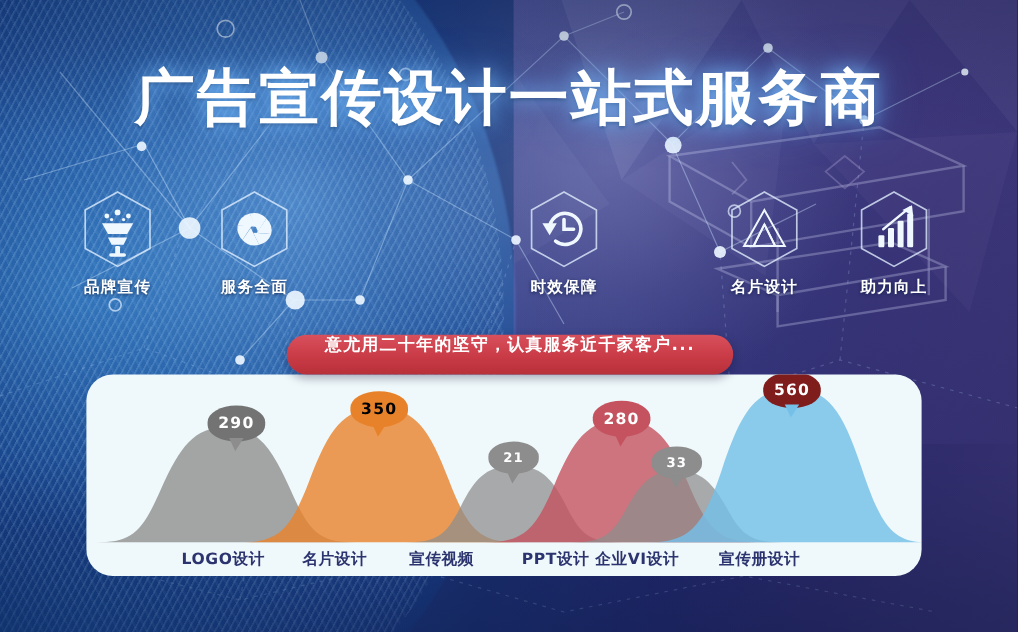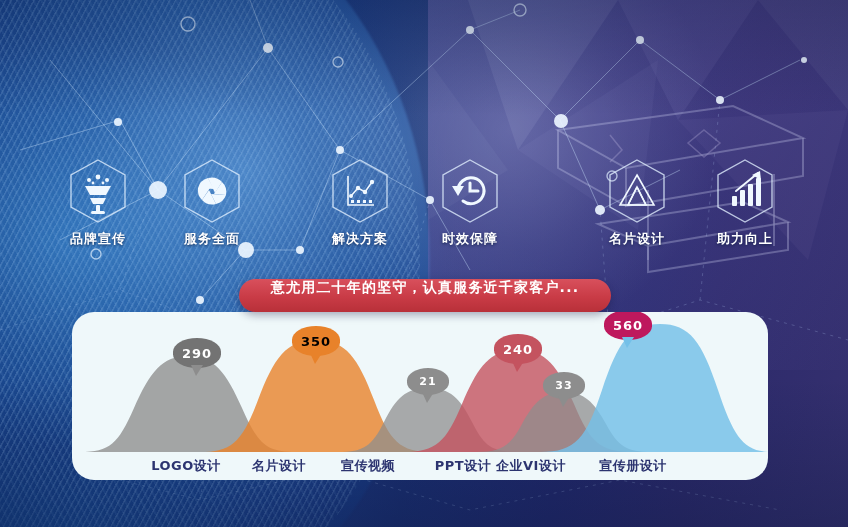--- a/index.html
+++ b/index.html
@@ -218,20 +218,21 @@
       <circle cx="188" cy="24" r="7"></circle>
       <circle cx="338" cy="62" r="5"></circle>
       <circle cx="520" cy="10" r="6"></circle>
       <circle cx="96" cy="254" r="5"></circle>
       <circle cx="612" cy="176" r="5"></circle>
     </g>
   </svg>
 
   <div class="bg-vignette"></div>
 
+  <div class="headline">广告宣传设计一站式服务商</div>
 
   <div class="features">
 
     <div class="feature" style="left:50px">
       <div class="hexwrap">
         <svg width="62" height="66" viewBox="0 0 62 66">
           <polygon points="31,2 58,17 58,49 31,64 4,49 4,17" fill="none" stroke="rgba(225,240,255,.78)" stroke-width="1.4"></polygon>
           <g fill="#f0f8ff">
             <path d="M18,28 h26 l-5,9 h-16 z"></path>
             <path d="M23,40 h16 l-3,6 h-10 z"></path>
@@ -258,42 +259,20 @@
             <path d="M10,-9 A14,14 0 0 1 14,4 L2,3 Z"></path>
             <path d="M14,4 A14,14 0 0 1 4,13 L-1,3 Z"></path>
             <path d="M4,13 A14,14 0 0 1 -10,9 L-3,-1 Z"></path>
             <path d="M-10,9 A14,14 0 0 1 -14,-3 L-2,-3 Z"></path>
           </g>
         </svg>
       </div>
       <div class="feature-label">服务全面</div>
     </div>
 
-    <div class="feature" style="left:312px">
-      <div class="hexwrap">
-        <svg width="62" height="66" viewBox="0 0 62 66">
-          <polygon points="31,2 58,17 58,49 31,64 4,49 4,17" fill="none" stroke="rgba(225,240,255,.78)" stroke-width="1.4"></polygon>
-          <g stroke="#f0f8ff" stroke-width="1.6" fill="none">
-            <path d="M19,18 V47 H45"></path>
-            <path d="M22,38 L29,30 L36,34 L43,24"></path>
-          </g>
-          <g fill="#f0f8ff">
-            <circle cx="29" cy="30" r="2.2"></circle>
-              <circle cx="36" cy="34" r="2.2"></circle>
-            <circle cx="43" cy="24" r="2.2"></circle>
-              <circle cx="22" cy="38" r="2"></circle>
-            <rect x="22" y="42" width="3" height="3"></rect>
-              <rect x="28" y="42" width="3" height="3"></rect>
-            <rect x="34" y="42" width="3" height="3"></rect>
-              <rect x="40" y="42" width="3" height="3"></rect>
-          </g>
-        </svg>
-      </div>
-      <div class="feature-label">解决方案</div>
-    </div>
 
     <div class="feature" style="left:422px">
       <div class="hexwrap">
         <svg width="62" height="66" viewBox="0 0 62 66">
           <polygon points="31,2 58,17 58,49 31,64 4,49 4,17" fill="none" stroke="rgba(225,240,255,.78)" stroke-width="1.4"></polygon>
           <g stroke="#f0f8ff" stroke-width="3" fill="none" stroke-linecap="round">
             <path d="M19,33 A13,13 0 1 1 24,43"></path>
             <path d="M31,25 V33 H39"></path>
           </g>
           <polygon points="13,28 25,28 19,38" fill="#f0f8ff"></polygon>
@@ -362,26 +341,26 @@
     <div class="bubble big" style="left:101px; top:26px; background:#737373; color:#8d8d8d;">
       <span style="color:#fff">290</span>
     </div>
     <div class="bubble big" style="left:220px; top:14px; background:#e8822a; color:#e8822a;">
       <span style="color:#000000">350</span>
     </div>
     <div class="bubble sml" style="left:335px; top:56px; background:#8d8d8d; color:#8d8d8d;">
       <span style="color:#fff">21</span>
     </div>
     <div class="bubble big" style="left:422px; top:22px; background:#c4535f; color:#c4535f;">
-      <span style="color:#fff">240</span>
+      <span style="color:#fff">280</span>
     </div>
     <div class="bubble sml" style="left:471px; top:60px; background:#8d8d8d; color:#8d8d8d;">
       <span style="color:#fff">33</span>
     </div>
-    <div class="bubble big" style="left:532px; top:-2px; background:#be185d; color:#74c0e8;text-align:right;">
+    <div class="bubble big" style="left:564px; top:-2px; background:#7f1d1d; color:#74c0e8;text-align:right;">
       <span style="color:#fff">560</span>
     </div>
 
     <div class="axis-labels">
       <div class="axis-label" style="left:114px">LOGO设计</div>
       <div class="axis-label" style="left:207px">名片设计</div>
       <div class="axis-label" style="left:296px">宣传视频</div>
       <div class="axis-label" style="left:391px">PPT设计</div>
       <div class="axis-label" style="left:459px">企业VI设计</div>
       <div class="axis-label" style="left:561px">宣传册设计</div>

